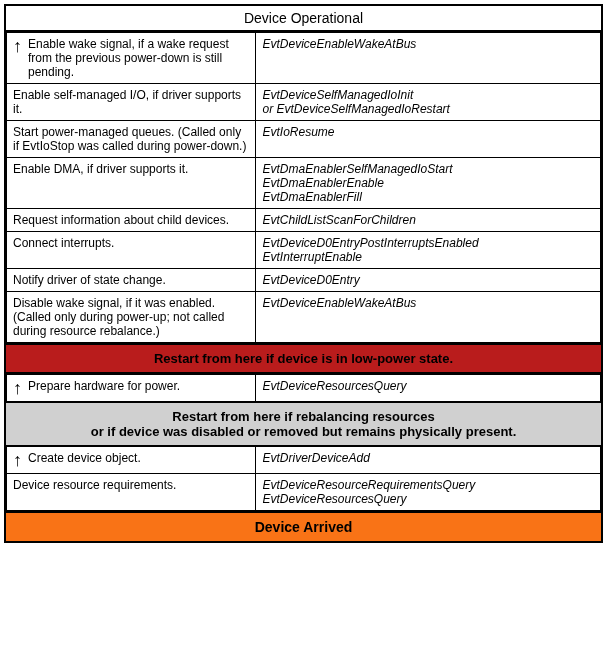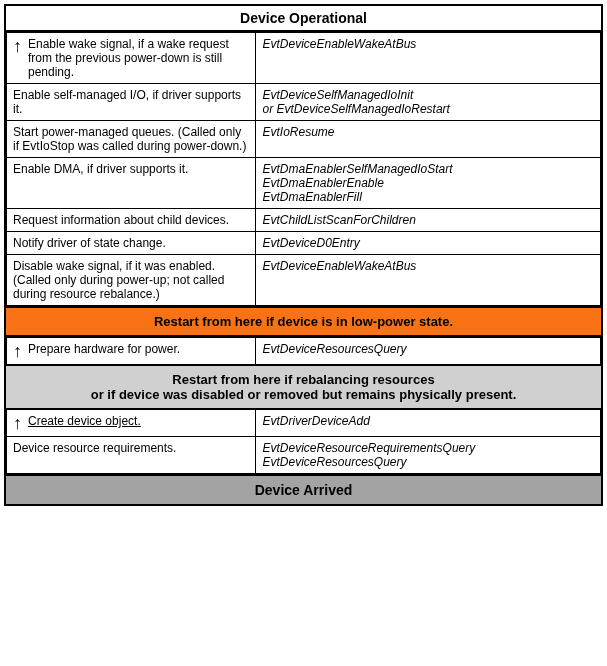--- a/index.html
+++ b/index.html
@@ -10,21 +10,21 @@
       width: 607px;
       min-height: 666px;
       padding: 4px;
     }
     .outer-container {
       border: 2px solid #000;
       width: 100%;
     }
     .header-row {
       text-align: center;
-      font-weight: bold;
+      font-weight: normal;
       font-size: 14px;
       padding: 4px 8px;
       background: #fff;
       border-bottom: 2px solid #000;
     }
     table {
       width: 100%;
       border-collapse: collapse;
     }
     td {
@@ -37,39 +37,39 @@
     }
     .col-right {
       width: 58%;
       font-style: italic;
     }
     .section-banner {
       text-align: center;
       font-weight: bold;
       font-size: 13px;
       padding: 6px 8px;
-      background: #f97316;
+      background: #b91c1c;
       border-top: 2px solid #000;
       border-bottom: 2px solid #000;
     }
     .section-banner-dark {
       text-align: center;
       font-weight: bold;
       font-size: 13px;
       padding: 6px 8px;
       background: #d0d0d0;
       border-top: 1px solid #000;
       border-bottom: 1px solid #000;
     }
     .footer-row {
       text-align: center;
       font-weight: bold;
       font-size: 14px;
       padding: 6px 8px;
-      background: #a3a3a3;
+      background: #f97316;
       border-top: 2px solid #000;
     }
   </style>
 </head>
 <body>
 
 <div class="outer-container">
 
   <div class="header-row">
     <span>Device Operational</span>
@@ -99,20 +99,25 @@
           <td class="col-left">Enable DMA, if driver supports it.</td>
           <td class="col-right" style="white-space: pre-line;">EvtDmaEnablerSelfManagedIoStart
 EvtDmaEnablerEnable
 EvtDmaEnablerFill</td>
         </tr>
         <tr>
           <td class="col-left">Request information about child devices.</td>
           <td class="col-right" style="white-space: pre-line;">EvtChildListScanForChildren</td>
         </tr>
         <tr>
+          <td class="col-left">Connect interrupts.</td>
+          <td class="col-right" style="white-space: pre-line;">EvtDeviceD0EntryPostInterruptsEnabled
+EvtInterruptEnable</td>
+        </tr>
+        <tr>
           <td class="col-left">Notify driver of state change.</td>
           <td class="col-right" style="white-space: pre-line;">EvtDeviceD0Entry</td>
         </tr>
         <tr>
           <td class="col-left">Disable wake signal, if it was enabled. (Called only during power-up; not called during resource rebalance.)</td>
           <td class="col-right" style="white-space: pre-line;">EvtDeviceEnableWakeAtBus</td>
         </tr>
       </tbody>
   </table>
 
@@ -138,21 +143,21 @@
     <span style="white-space: pre-line;">Restart from here if rebalancing resources
 or if device was disabled or removed but remains physically present.</span>
   </div>
 
   <table>
     <tbody id="bottom-rows">
         <tr>
           <td class="col-left" style="padding: 0px;">
             <div style="display: flex; align-items: flex-start;">
               <span style="font-size: 18px; line-height: 1; padding: 4px 4px 4px 6px; flex-shrink: 0;">↑</span>
-              <span style="padding: 4px 6px 4px 2px; text-decoration: underline;">Create device object.</span>
+              <span style="padding: 4px 6px 4px 2px;">Create device object.</span>
             </div>
           </td>
           <td class="col-right" style="white-space: pre-line;">EvtDriverDeviceAdd</td>
         </tr>
         <tr>
           <td class="col-left">Device resource requirements.</td>
           <td class="col-right" style="white-space: pre-line; margin-left: 38px;">EvtDeviceResourceRequirementsQuery
 EvtDeviceResourcesQuery</td>
         </tr>
       </tbody>

